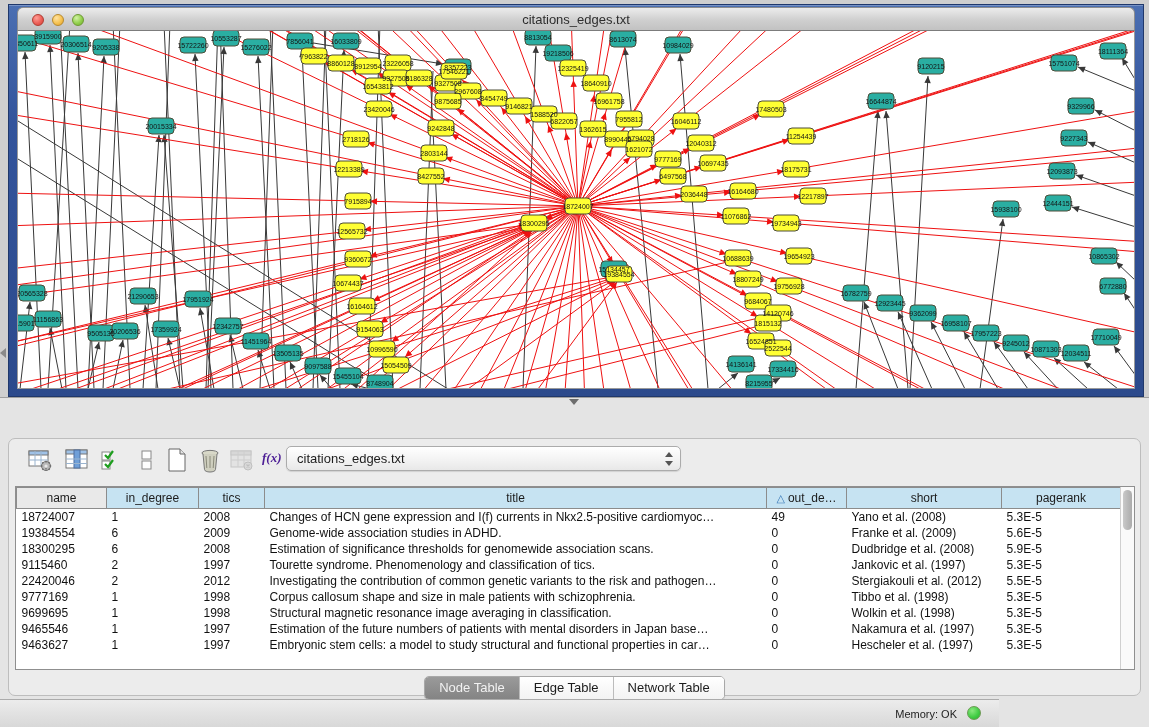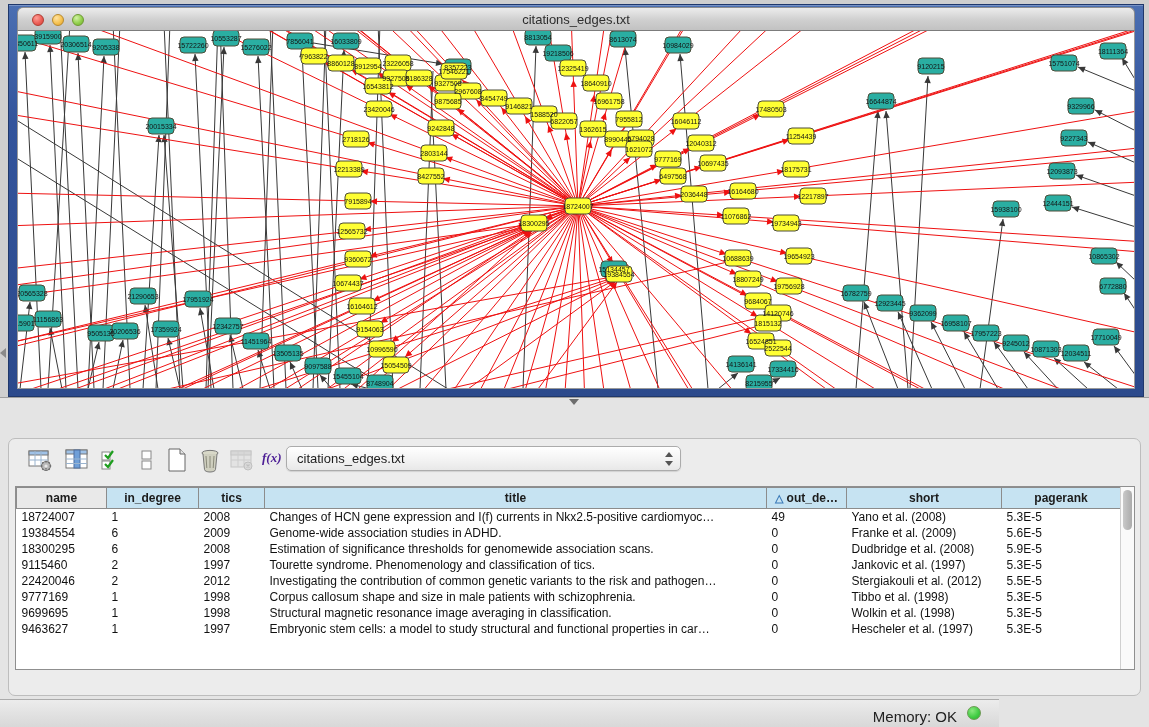--- a/index.html
+++ b/index.html
@@ -58,21 +58,21 @@
     border-bottom:5px solid #555; }
   #select-stepper .dn { position:absolute; left:2px; bottom:1px; width:0; height:0;
     border-left:4px solid transparent; border-right:4px solid transparent;
     border-top:5px solid #555; }
 
   
   #tp-tablewrap { position:absolute; left:6px; top:47px; width:1120px; height:184px;
     background:#ffffff; border:1px solid #8f8f8f; }
   table#node-table { border-collapse:collapse; table-layout:fixed; width:1104px; font-size:12px; }
   #node-table th { height:21px; background:#c6e3f2; border:1px solid #8c8c8c;
-    font-weight:bold; font-size:12px; color:#1b1b1b; overflow:hidden; white-space:nowrap;text-align:center; }
+    font-weight:normal; font-size:12px; color:#1b1b1b; overflow:hidden; white-space:nowrap;text-align:center; }
   #node-table th.gray { background:#e9e9e9; }
   #node-table td { height:16px; padding:0 0 0 5px; color:#111; overflow:hidden;
     white-space:nowrap; text-overflow:clip; }
   .sort-tri { color:#3a7ab8; font-size:11px; margin-right:3px; }
   #v-scroll { position:absolute; right:0; top:0; width:14px; height:182px;
     background:#fafafa; border-left:1px solid #d0d0d0; }
   #v-thumb { position:absolute; left:2px; top:3px; width:9px; height:40px;
     background:linear-gradient(90deg,#c9c9c9,#ababab); border-radius:5px; }
 
   
@@ -80,21 +80,21 @@
   #tabgroup { display:inline-flex; border:1px solid #a8a8a8; border-radius:5px;
     overflow:hidden; background:#fdfdfd; box-shadow:0 1px 1px rgba(0,0,0,.1); }
   .tab { font-size:13px; padding:3px 14px 4px 14px; color:#1c1c1c; cursor:pointer;
     border-right:1px solid #bcbcbc; background:linear-gradient(180deg,#ffffff,#f3f3f3); }
   .tab:last-child { border-right:none; }
   .tab.active { background:linear-gradient(180deg,#9a9a9a,#848484); color:#f2f2f2; }
 
   
   #status-bar { position:absolute; left:0; bottom:0; width:100%; height:28px;
     background:linear-gradient(180deg,#ececec,#d8d8d8); border-top:1px solid #ababab; }
-  #memory-label { position:absolute; right:42px; top:8px; font-size:15px; color:#222; }
+  #memory-label { position:absolute; right:42px; top:8px; font-size:11px; color:#222; }
   #memory-dot { position:absolute; right:18px; top:6px; width:14px; height:14px;
     border-radius:50%; border:1px solid #6a9a52;
     background:radial-gradient(circle at 35% 30%, #8ae87e, #3ecb41 60%, #2fae34); }
 </style>
 </head>
 <body>
 
 <div id="stage">
 
   <div id="net-frame">
@@ -795,35 +795,51 @@
               <tr>
                 <td>9699695</td>
                 <td>1</td>
                 <td>1998</td>
                 <td>Structural magnetic resonance image averaging in classification.</td>
                 <td>0</td>
                 <td>Wolkin et al. (1998)</td>
                 <td>5.3E-5</td>
               </tr>
               <tr>
+                <td>9465546</td>
+                <td>1</td>
+                <td>1997</td>
+                <td>Estimation of the future numbers of patients with mental disorders in Japan base…</td>
+                <td>0</td>
+                <td>Nakamura et al. (1997)</td>
+                <td>5.3E-5</td>
+              </tr>
+              <tr>
                 <td>9463627</td>
                 <td>1</td>
                 <td>1997</td>
                 <td>Embryonic stem cells: a model to study structural and functional properties in car…</td>
                 <td>0</td>
                 <td>Hescheler et al. (1997)</td>
                 <td>5.3E-5</td>
               </tr>
             </tbody>
         </table>
         <div id="v-scroll">
           <div id="v-thumb"></div>
         </div>
       </div>
 
+      <div id="tp-tabs">
+        <span id="tabgroup">
+            <span class="tab active">Node Table</span>
+            <span class="tab">Edge Table</span>
+            <span class="tab">Network Table</span>
+          </span>
+      </div>
     </div>
   </div>
 
   <div id="status-bar">
     <span id="memory-label">Memory: OK</span>
     <span id="memory-dot"></span>
   </div>
 </div>
 
 </body></html>

